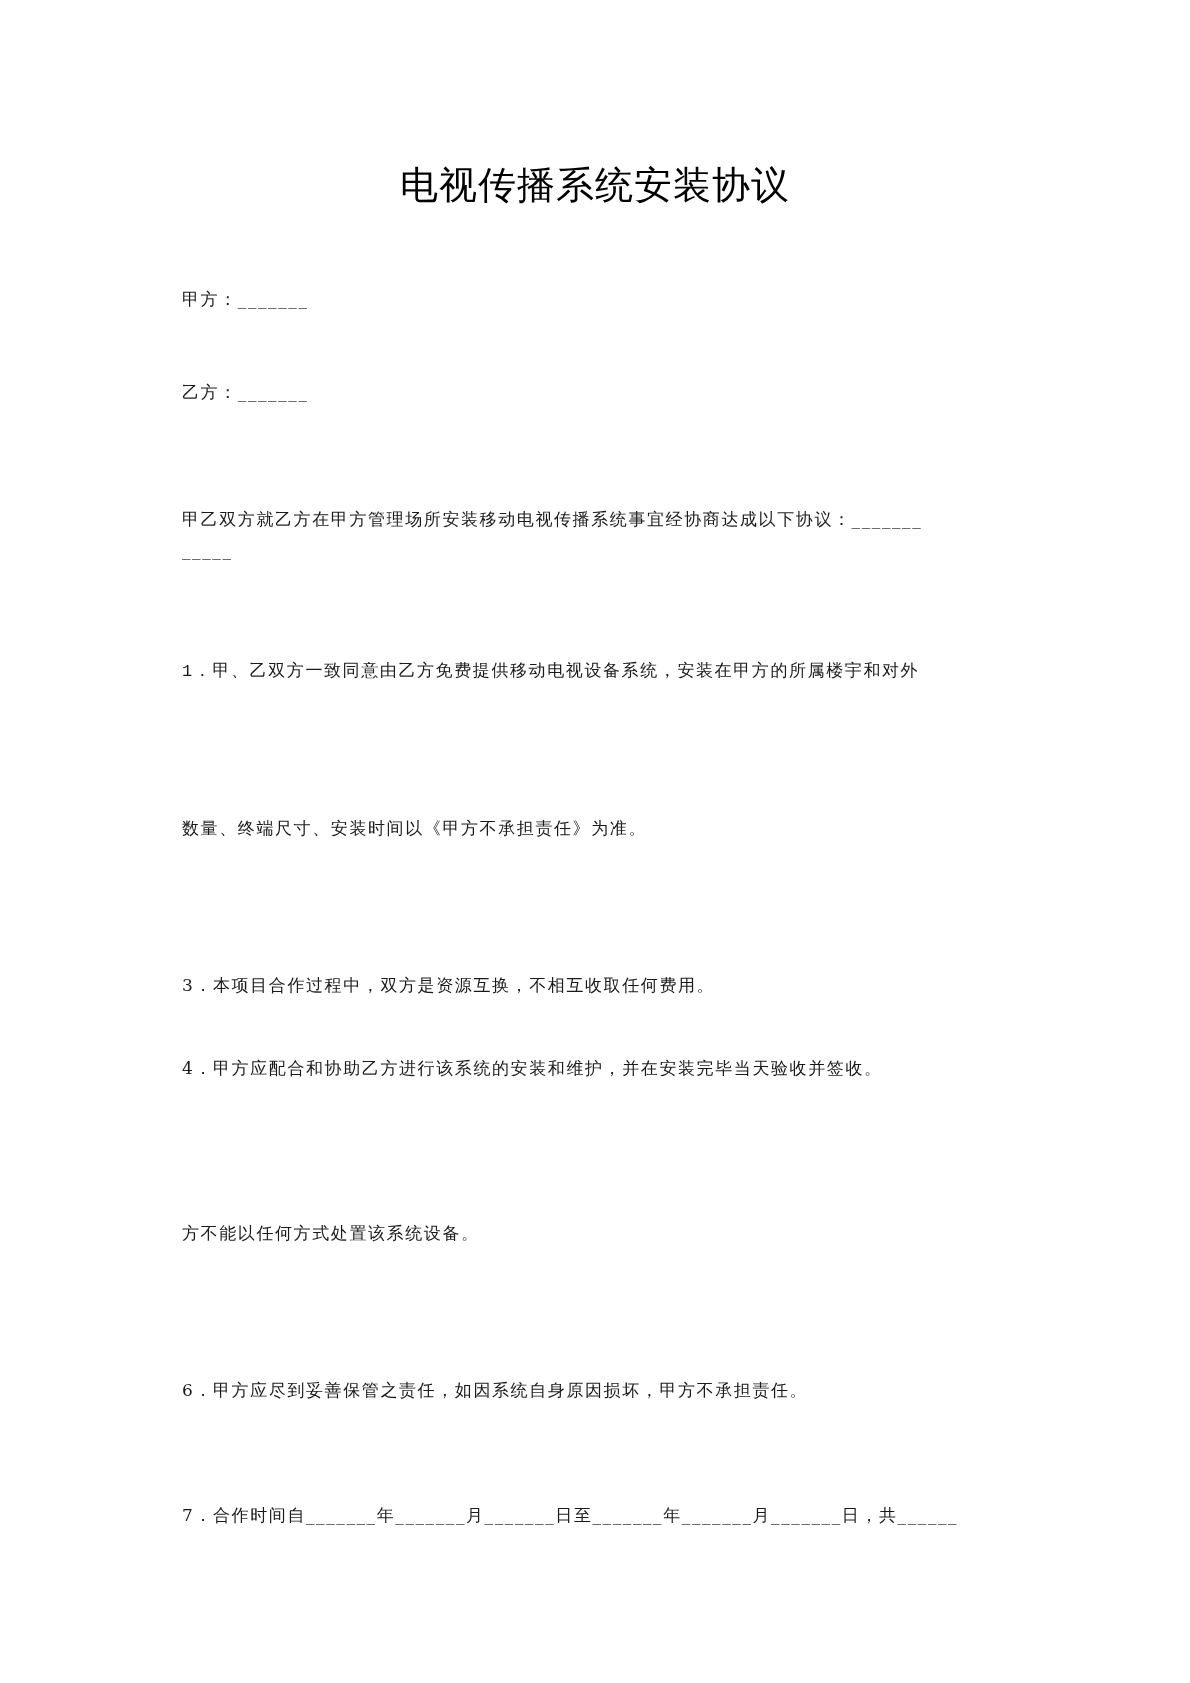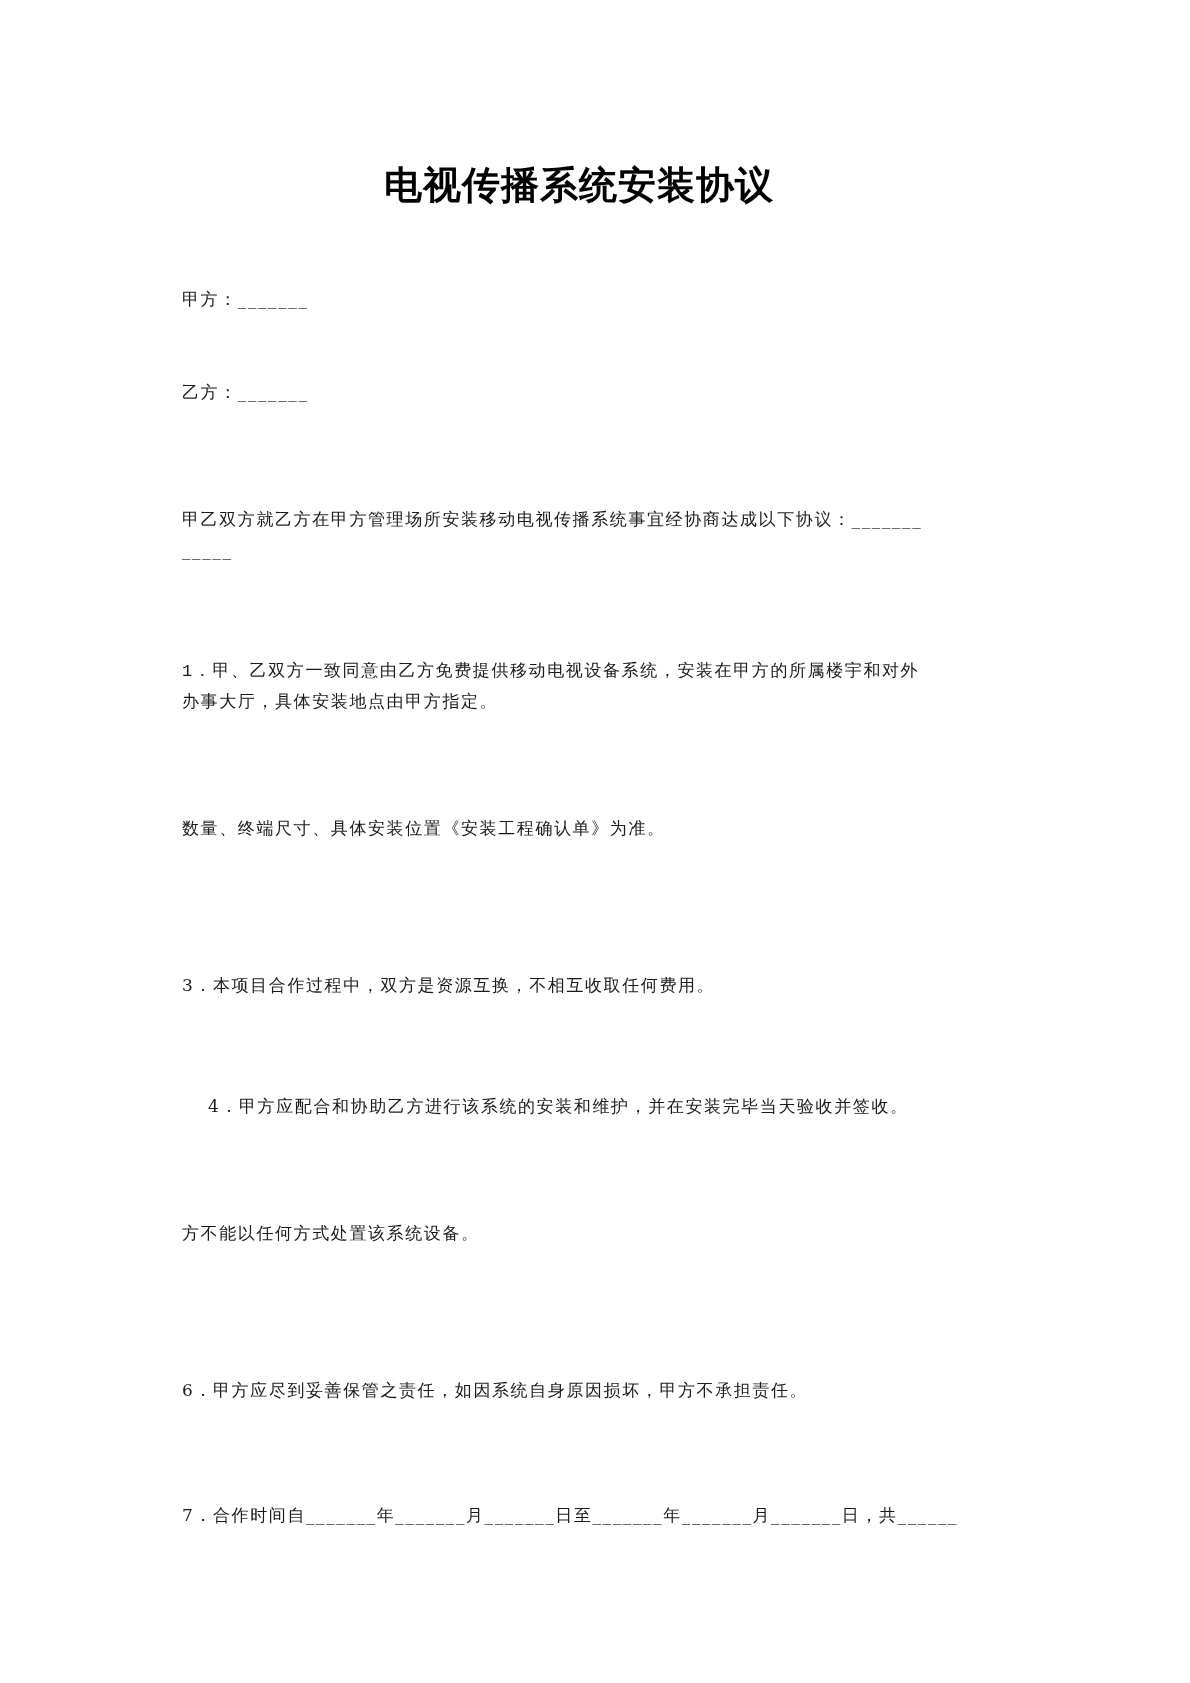--- a/index.html
+++ b/index.html
@@ -23,25 +23,26 @@
     height: 1683px;
     background: #ffffff;
   }
   .title {
     position: absolute;
     left: 0;
     top: 162px;
     width: 1158px;
     text-align: center;
     font-family: "DejaVu Sans", "Liberation Sans", sans-serif;
-    font-weight: bold;
+    font-weight: normal;
     font-size: 38px;
     letter-spacing: 1px;
     line-height: 46px;
     color: #000;
+    padding-left: 16px;
   }
   .para {
     position: absolute;
     left: 182px;
     width: 834px;
     font-size: 17px;
     line-height: 31px;
     letter-spacing: 1.6px;
     text-align: justify;
     text-align-last: left;
@@ -65,32 +66,31 @@
     <span class="line"><span>乙方：</span><span>_______</span></span>
   </div>
 
   <div class="para" style="top:504px;">
     <span class="line">甲乙双方就乙方在甲方管理场所安装移动电视传播系统事宜经协商达成以下协议：_______</span>
     <span class="line">_____</span>
   </div>
 
   <div class="para" style="top:656px;font-family:Liberation Mono, monospace;">
     <span class="line">1．甲、乙双方一致同意由乙方免费提供移动电视设备系统，安装在甲方的所属楼宇和对外</span>
-    <span class="line">办事大厅，具体安装地点由甲方指定。</span>
   </div>
 
   <div class="para" style="top:813px;">
-    <span class="line">数量、终端尺寸、具体安装位置《安装工程确认单》为准。</span>
+    <span class="line">数量、终端尺寸、安装时间以《甲方不承担责任》为准。</span>
   </div>
 
   <div class="para" style="top:970px;">
     <span class="line">3．本项目合作过程中，双方是资源互换，不相互收取任何费用。</span>
   </div>
 
-  <div class="para" style="top:1091px;margin-left:26px;">
+  <div class="para" style="top:1053px;">
     <span class="line">4．甲方应配合和协助乙方进行该系统的安装和维护，并在安装完毕当天验收并签收。</span>
   </div>
 
   <div class="para" style="top:1218px;">
     <span class="line">方不能以任何方式处置该系统设备。</span>
   </div>
 
   <div class="para" style="top:1375px;">
     <span class="line">6．甲方应尽到妥善保管之责任，如因系统自身原因损坏，甲方不承担责任。</span>
   </div>

